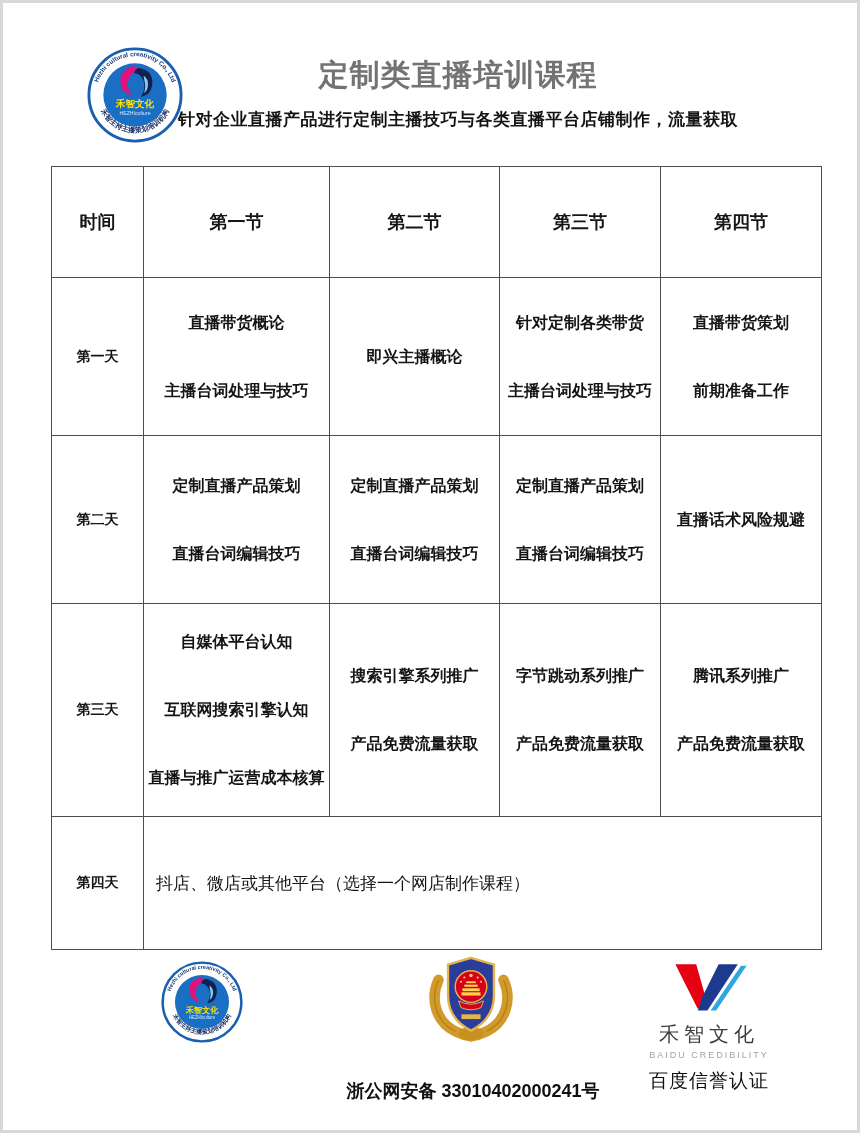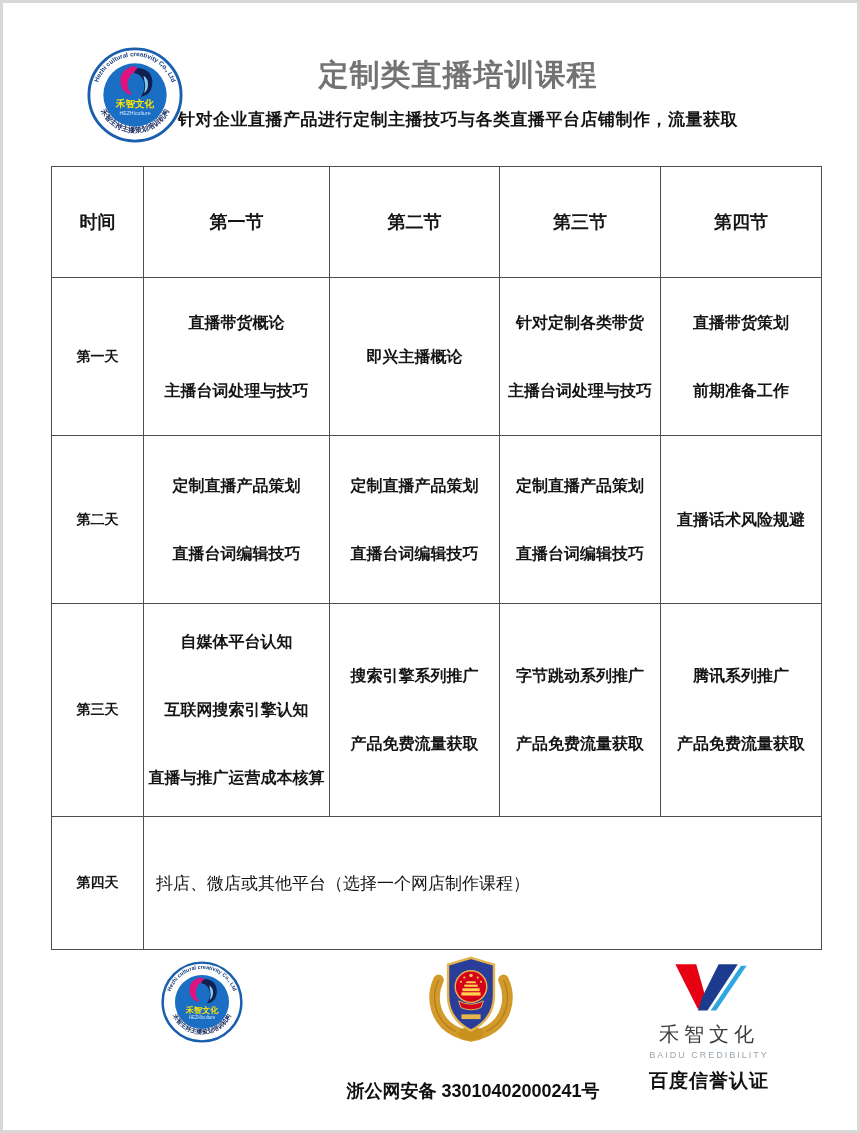--- a/index.html
+++ b/index.html
@@ -57,21 +57,21 @@
   }
   .police-badge { position:absolute; left:418px; top:952px; width:100px; height:88px; }
   .police-filing-text {
     position:absolute; left:320px; top:1032px; width:300px;
     text-align:center; font-size:18px; font-weight:bold; color:#101010;margin-top:44px;
   }
   .baidu-block { position:absolute; left:606px; top:958px; width:200px; text-align:center; }
   .baidu-v-logo { width:84px; height:56px; display:block; margin:0 auto; }
   .baidu-title-cn { font-size:20px; color:#3d3d3d; letter-spacing:5px; margin-top:4px; }
   .baidu-title-en { font-size:9px; color:#9aa6b0; letter-spacing:2px; margin-top:2px; }
-  .baidu-cert { font-size:19px; font-weight:bold; color:#101010; letter-spacing:1px; margin-top:8px; }
+  .baidu-cert { font-size:19px; font-weight:normal; color:#101010; letter-spacing:1px; margin-top:8px; }
 </style>
 </head>
 <body>
 
 <svg width="0" height="0" style="position:absolute" aria-hidden="true">
   <defs>
     <g id="hezhi-logo">
       <circle r="48" fill="#ffffff" stroke="#1a5fae" stroke-width="3"></circle>
       <circle r="33" fill="#1a6fc4"></circle>
       <path id="arcTop" d="M -40.5,0 A 40.5,40.5 0 0 1 40.5,0" fill="none"></path>

